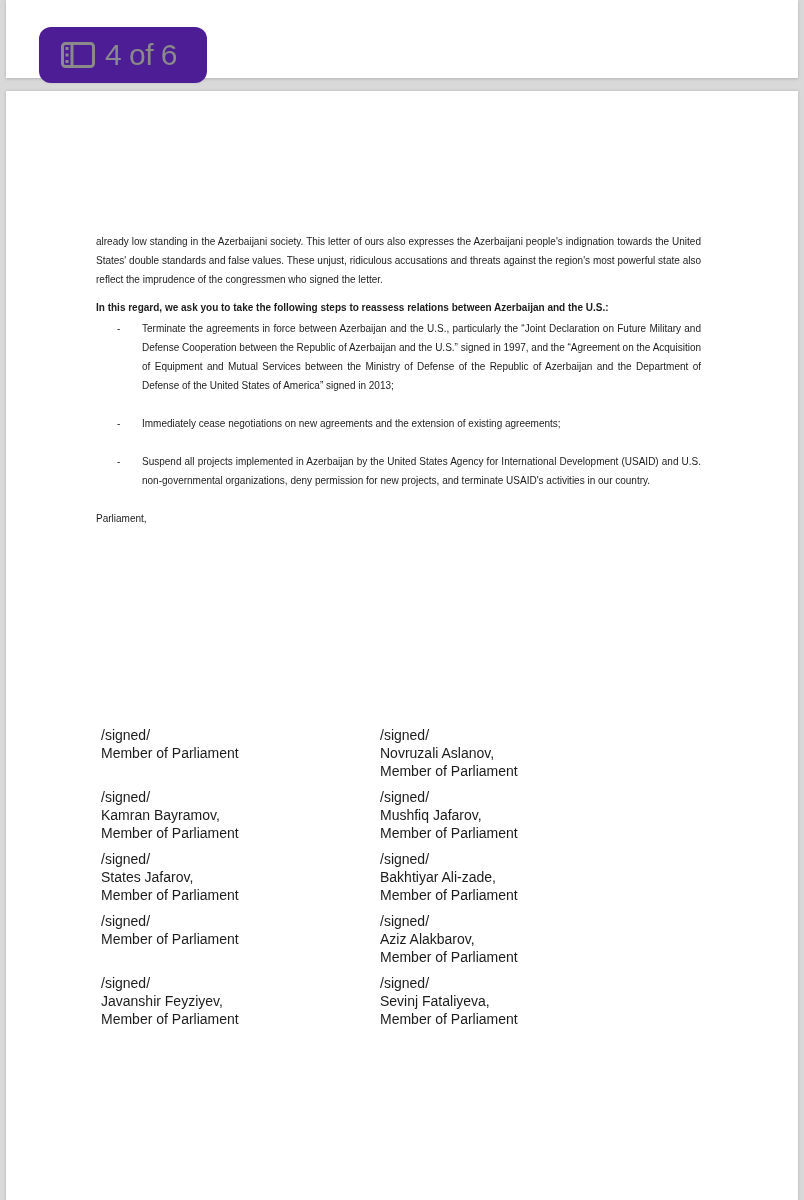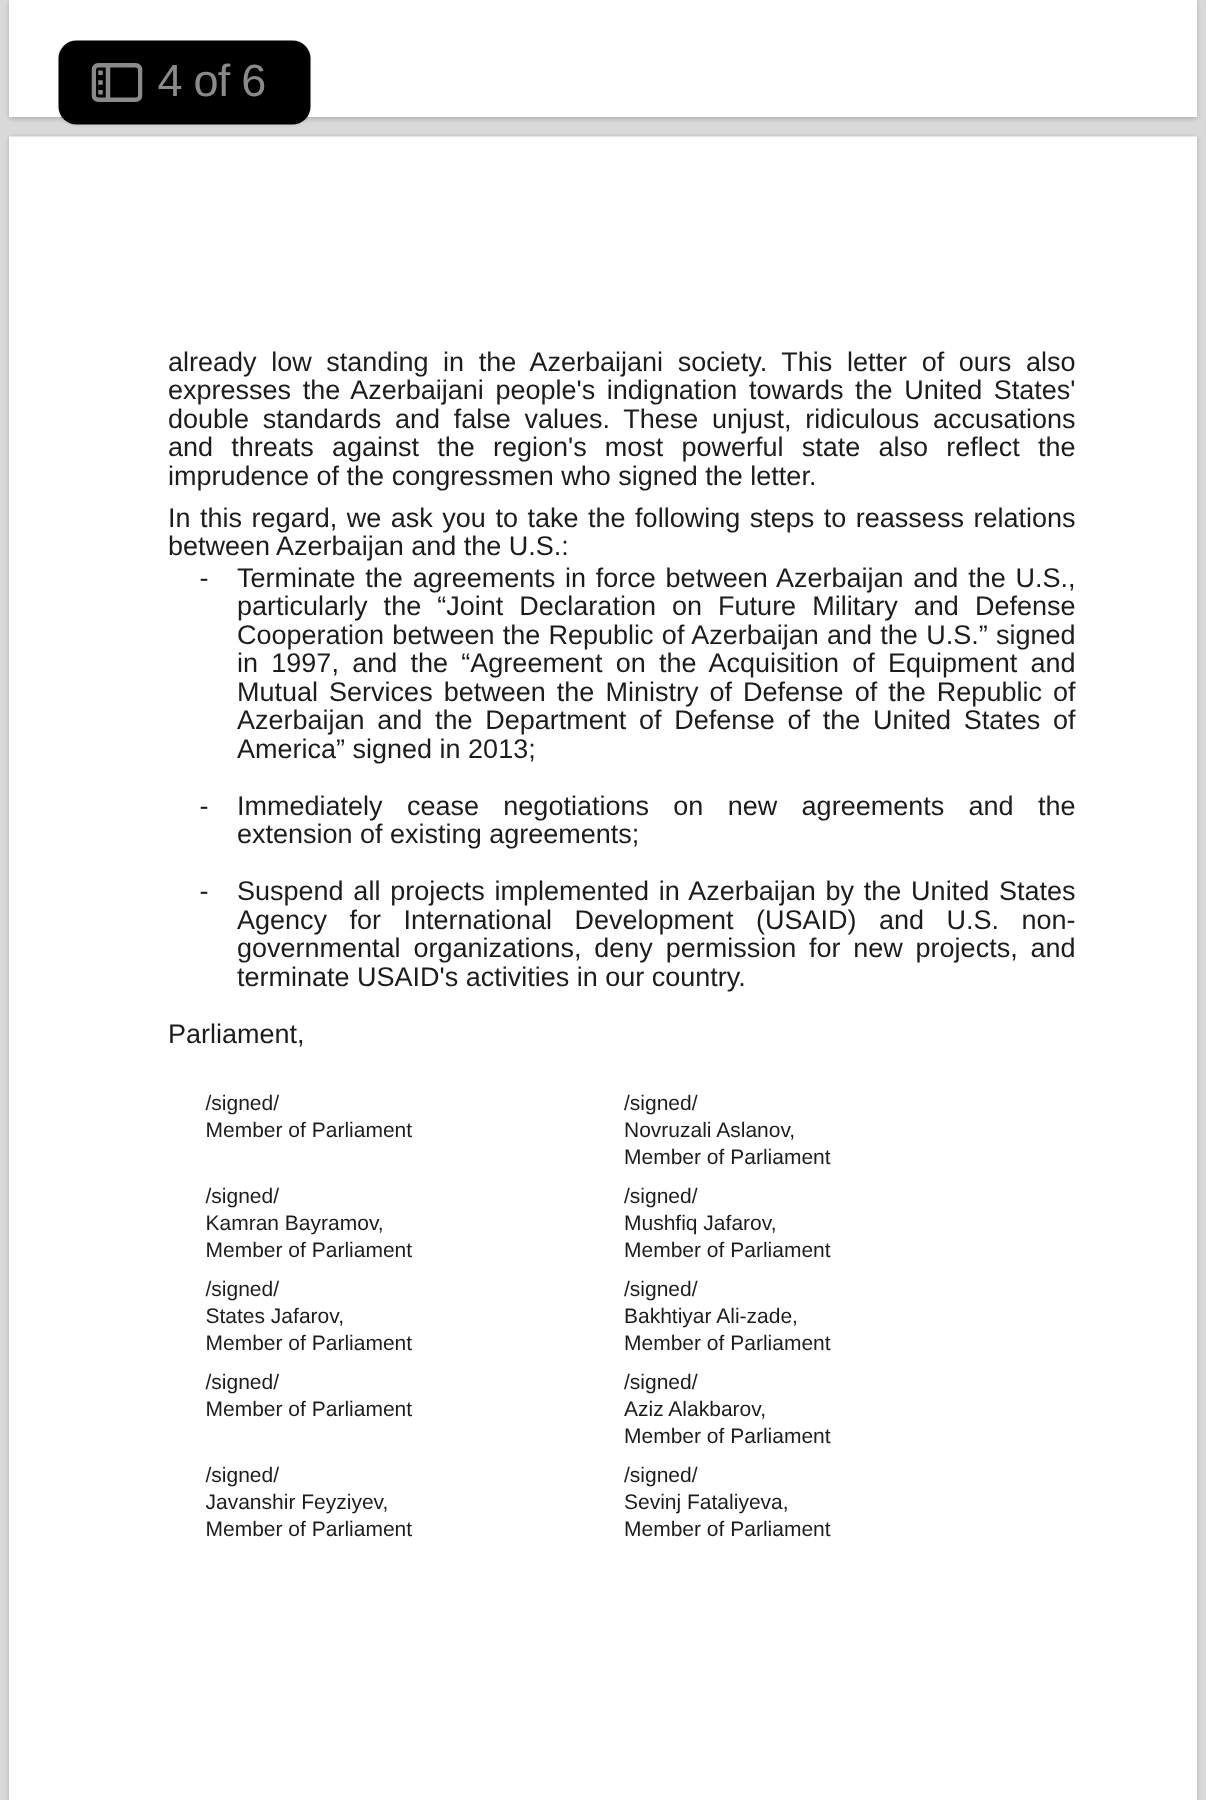--- a/index.html
+++ b/index.html
@@ -14,50 +14,50 @@
     background: #ffffff;
     box-shadow: 0 1px 3px rgba(0,0,0,0.18);
   }
   .page {
     position: absolute; left: 6px; top: 91px; width: 792px; height: 1115px;
     background: #ffffff;
     box-shadow: 0 0 3px rgba(0,0,0,0.18);
   }
   .page-indicator {
     position: absolute; left: 39px; top: 27px; height: 56px; width: 168px;
-    background: #000000;
+    background: #4c1d95;
     border-radius: 12px;
     display: flex; align-items: center; gap: 10px;
     padding-left: 22px; box-sizing: border-box;
     box-shadow: 0 1px 2px rgba(0,0,0,0.06);
     z-index: 2;
     text-align: center;
   }
   .page-indicator .icon {
     width: 34px; height: 26px; display: block;
   }
   .page-indicator .label {
     font-size: 30px; color: #8a8a8a; letter-spacing: -0.5px;
   }
   .doc {
-    position: absolute; left: 112px; top: 232px; width: 605px;
-    color: #1c1c1c; font-size: 18px; line-height: 19px;
+    position: absolute; left: 96px; top: 232px; width: 605px;
+    color: #1c1c1c; font-size: 10px; line-height: 19px;
   }
   .para { text-align: justify; margin: 0 0 9px 0; }
-  .para.tight { margin-bottom: 2px; }
+  .para.tight { margin-bottom: 2px; font-weight: bold; }
   ul.steps { list-style: none; margin: 0; padding: 0; }
   ul.steps li { position: relative; padding-left: 46px; text-align: justify; margin-bottom: 19px; }
   ul.steps li .dash { position: absolute; left: 21px; top: 0; }
   .closing { margin-top: 16px; }
   .sigs {
     position: absolute; left: 101px; top: 726px; width: 460px;
     display: grid; grid-template-columns: 279px 180px; row-gap: 8px;
     font-size: 14px; line-height: 18px; color: #1c1c1c;
   }
-  .sig div { white-space: nowrap; margin-left: 36px; }
+  .sig div { white-space: nowrap; }
 </style>
 </head>
 <body>
 
 <div class="prev-page"></div>
 
 <div class="page-indicator">
   <svg class="icon" viewBox="0 0 34 26">
     <rect x="1.5" y="1.5" width="31" height="23" rx="3" fill="none" stroke="#8a8a8a" stroke-width="3"></rect>
     <line x1="11" y1="2" x2="11" y2="24" stroke="#8a8a8a" stroke-width="3"></line>

